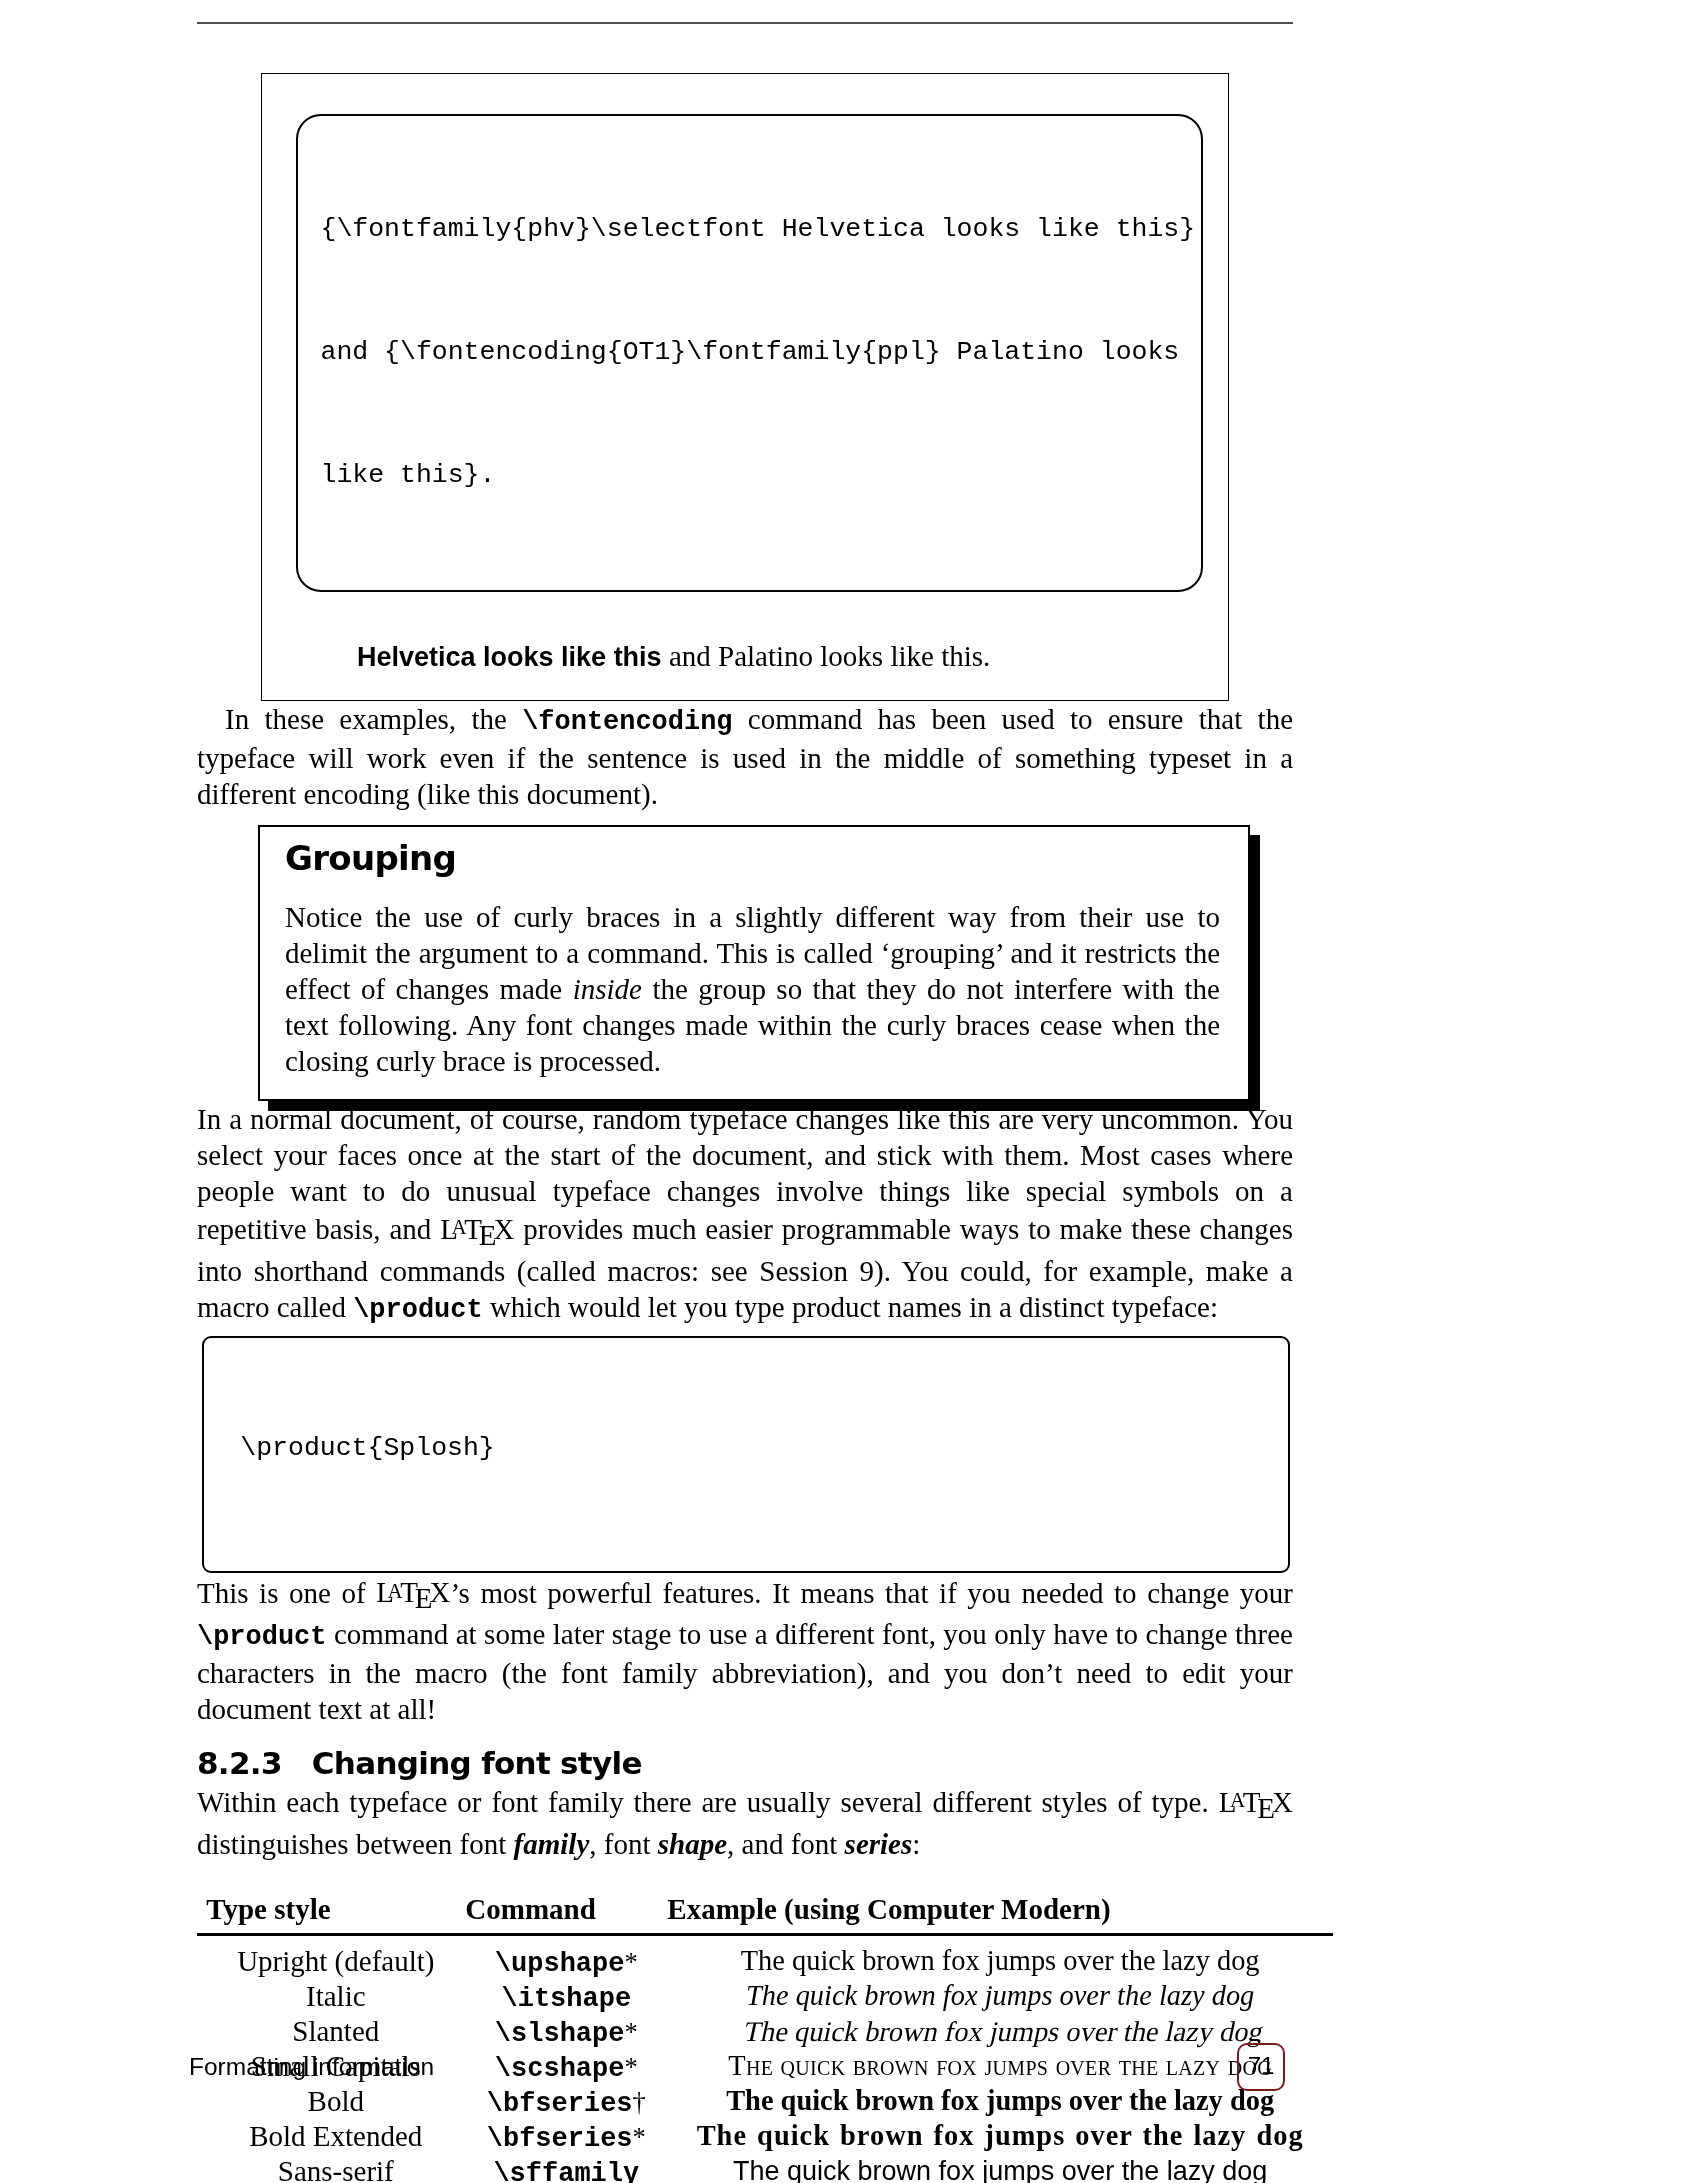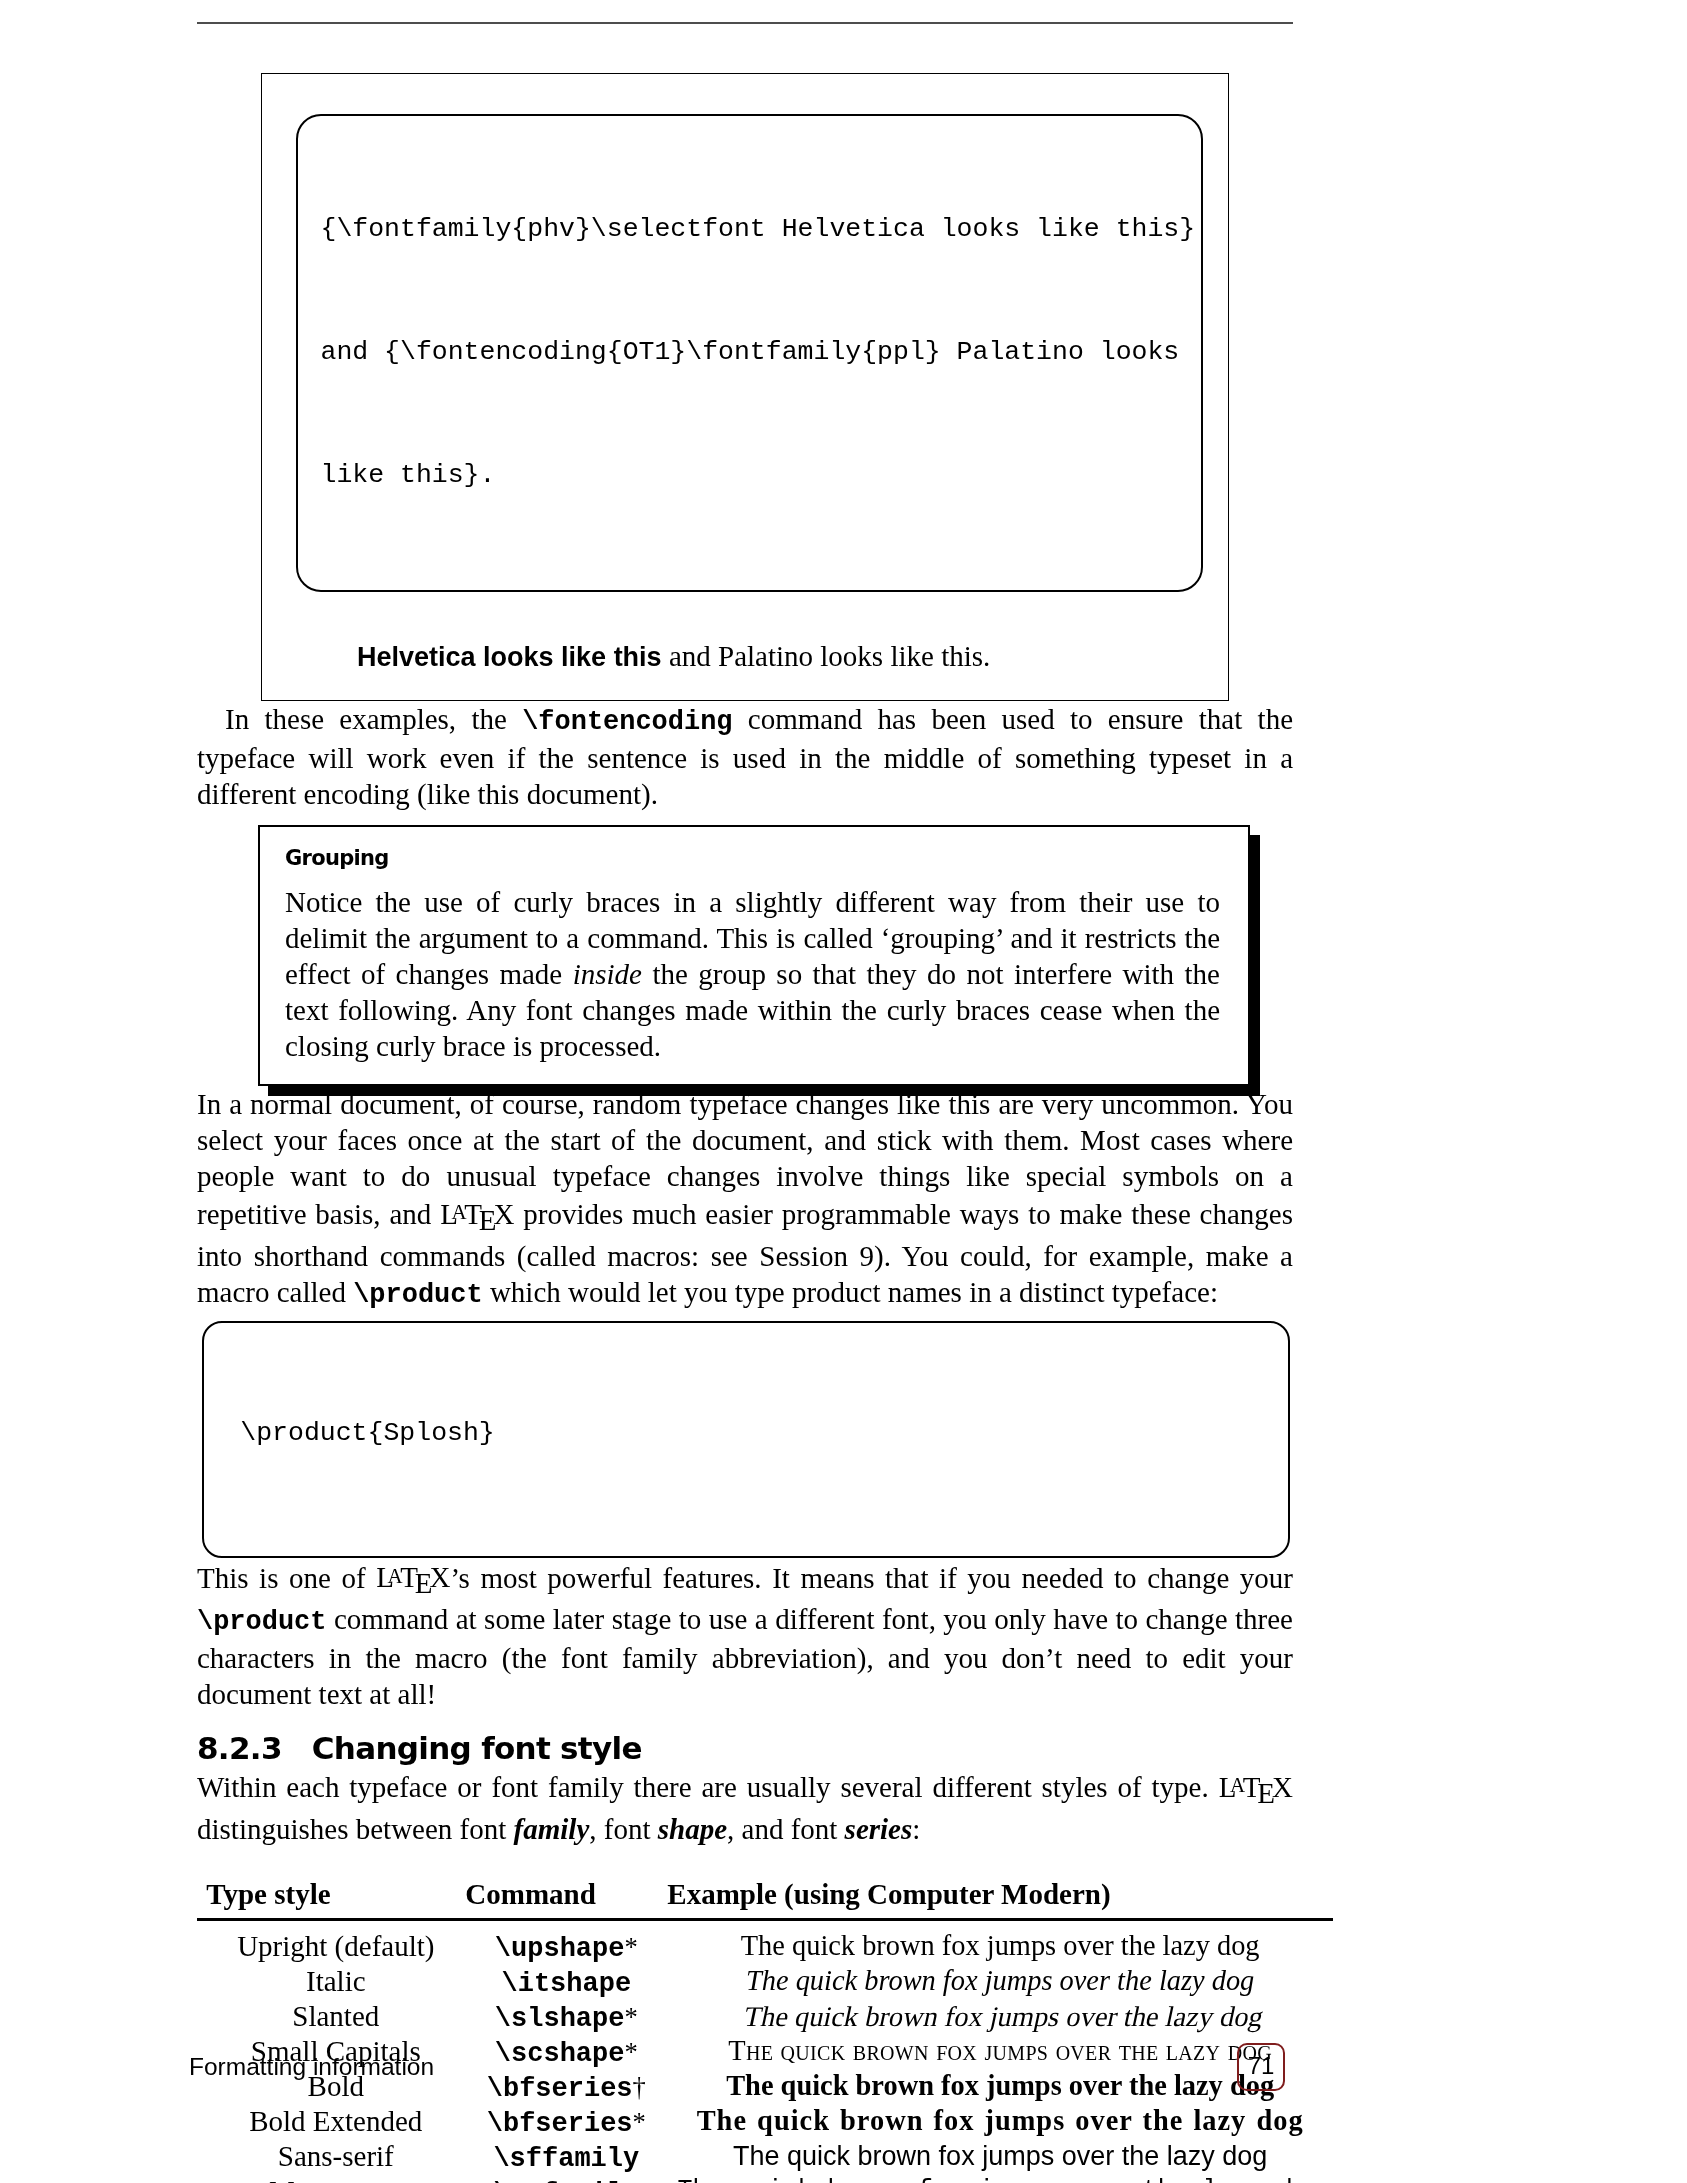--- a/index.html
+++ b/index.html
@@ -46,29 +46,29 @@
 
   
   .grouping-box{
     margin:13.2px 43px 0 61px;
     border:2px solid #000;
     box-shadow:10px 10px 0 0 #000;
     padding:13.2px 28px 20px 25px;
   }
   .grouping-title{
     font-family:"DejaVu Sans", sans-serif;font-weight:bold;
-    font-size:21px;line-height:37px;letter-spacing:-0.7px;
-    margin-bottom:7px;
+    font-size:34px;line-height:37px;letter-spacing:-0.7px;
+    margin-bottom:22px;
   }
   .grouping-body{text-align:justify;}
 
   
   .splosh-box{
     margin:8px 2.6px 0 5.3px;
-    border:2px solid #000;border-radius:20px;
+    border:2px solid #000;border-radius:9px;
     padding:25px 0 38px 36px;
     font-family:"Liberation Mono", monospace;
     font-size:26.5px;line-height:34px;white-space:pre;
   }
 
   
   .section-heading{
     margin:17px 0 0 0;
     font-family:"DejaVu Sans", sans-serif;font-weight:bold;
     font-size:31px;line-height:38px;letter-spacing:-0.7px;

